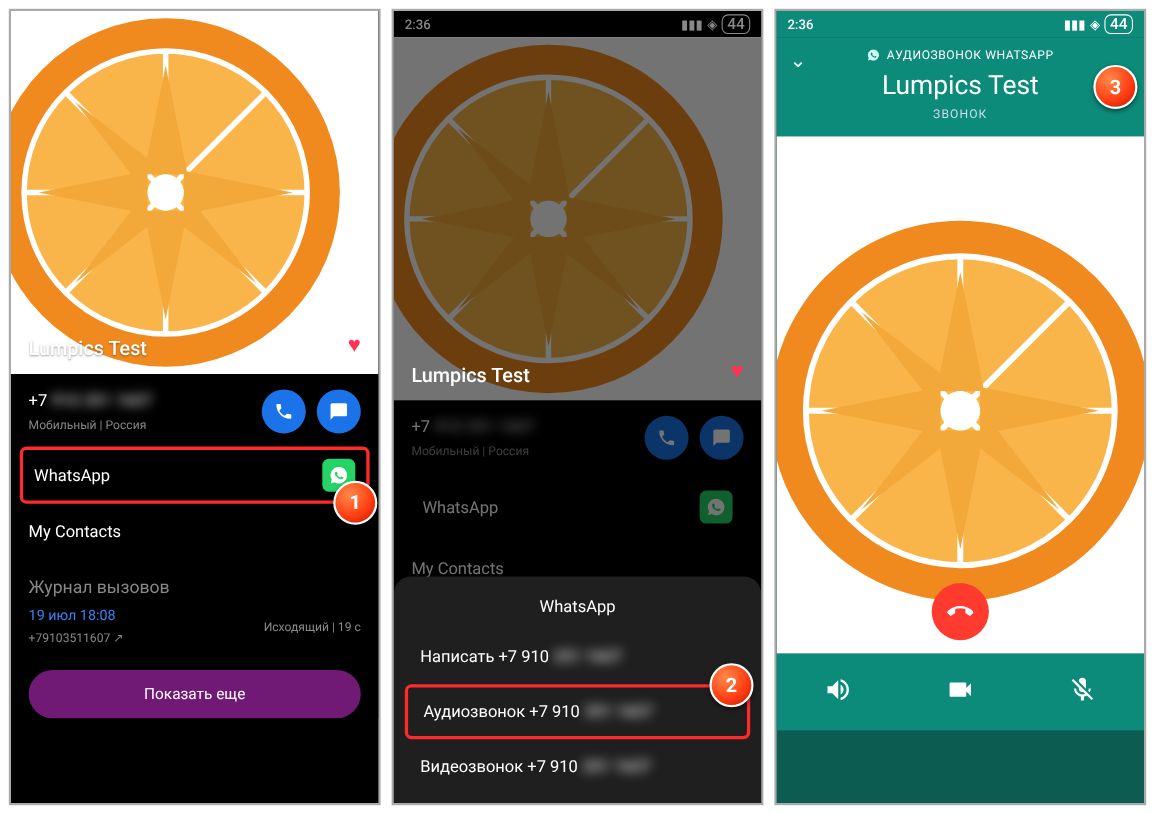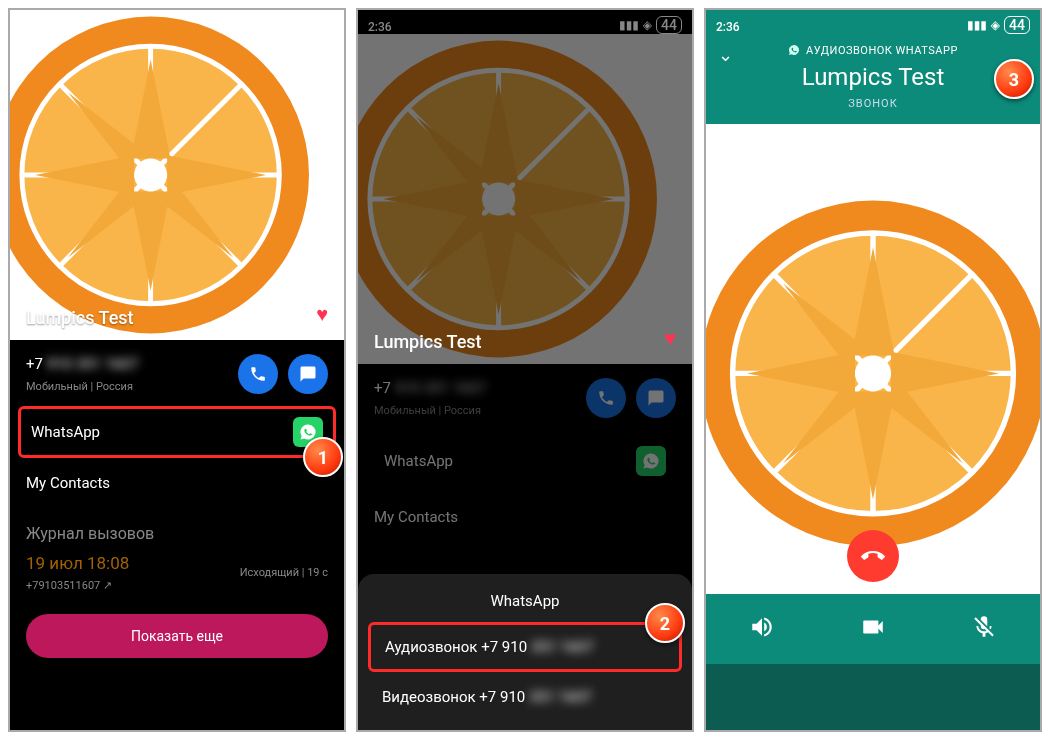--- a/index.html
+++ b/index.html
@@ -1,18 +1,18 @@
 <!DOCTYPE html>
 <html><head>
 <meta charset="utf-8">
 <style>
 html,body{margin:0;padding:0;background:#fff;font-family:-apple-system,Roboto,"Segoe UI",Arial,sans-serif}
 .wrap{display:flex;gap:14px;padding:10px;width:1064px;height:740px;box-sizing:border-box}
 .phone{width:334px;height:720px;background:#000;border-radius:0;position:relative;overflow:hidden;box-shadow:0 0 0 2px #aaa}
-.statusbar{height:24px;display:flex;align-items:flex-end;justify-content:space-between;padding:0 10px;color:#fff;font-size:12px;font-weight:500}
+.statusbar{height:24px;display:flex;align-items:center;justify-content:space-between;padding:0 10px;color:#fff;font-size:12px;font-weight:500}
 .statusbar.dim{color:#888}
 .sb-right{display:flex;align-items:center;gap:4px}
 .batt-pill{border:1px solid currentColor;border-radius:6px;padding:0 4px;font-size:14px}
 
 
 .orange{position:relative;width:330px;height:330px}
 .orange svg{width:100%;height:100%;display:block}
 
 
 .p1 .avatar-area{height:330px;background:#fff;position:relative;overflow:hidden}
@@ -32,24 +32,24 @@
 .wa-row{display:flex;align-items:center;padding:14px 16px;margin:6px 10px;position:relative}
 .wa-row.hi{border:3px solid #ff2a2a;border-radius:6px;padding:8px 10px;margin:4px 8px}
 .wa-label{flex:1;color:#fff;font-size:15px}
 .wa-icon{width:30px;height:30px;border-radius:6px;background:#25d366;display:flex;align-items:center;justify-content:center}
 .wa-icon svg{width:18px;height:18px;fill:#fff}
 .mc-row{padding:12px 16px;color:#fff;font-size:15px}
 .sep{height:12px}
 .hist-label{padding:8px 16px 4px;color:#888;font-size:16px}
 .hist-row{padding:6px 16px;display:flex}
 .hist-left{flex:1}
-.hist-date{color:#a16207;font-size:17px}
+.hist-date{color:#3b82f6;font-size:13px}
 .hist-num{color:#888;font-size:11px;margin-top:6px}
 .hist-right{color:#888;font-size:11px;align-self:center}
-.showmore{margin:16px;background:#be185d;color:#fff;text-align:center;padding:14px;border-radius:28px;font-size:14px}
+.showmore{margin:16px;background:#701a75;color:#fff;text-align:center;padding:14px;border-radius:28px;font-size:14px}
 .more-label{padding:8px 16px;color:#888;font-size:12px}
 
 
 .badge{position:absolute;width:36px;height:36px;border-radius:50%;background:radial-gradient(circle at 35% 30%,#ff8a4a,#ff3a10 60%,#b01800);border:2px solid #fff;box-shadow:0 2px 4px rgba(0,0,0,.5);display:flex;align-items:center;justify-content:center;color:#fff;font-weight:700;font-size:18px;z-index:50}
 
 
 .p2 .dim-overlay{position:absolute;inset:0;background:rgba(0,0,0,.55);z-index:5}
 .p2 .avatar-area{height:330px;background:#fff;position:relative;overflow:hidden}
 .p2 .avatar-area .orange{position:absolute;left:50%;top:50%;transform:translate(-58%,-50%)}
 .p2 .name-overlay{position:absolute;left:16px;bottom:12px;color:#fff;font-size:18px;font-weight:500;z-index:6}
@@ -219,20 +219,21 @@
       <div class="wa-icon">
             <svg>
               <use href="#wa-ic"></use>
             </svg>
           </div>
     </div>
     <div class="mc-row">My Contacts</div>
   </div>
   <div class="sheet">
     <div class="sheet-title">WhatsApp</div>
+    <div class="sheet-item"><span>Написать +7 910 </span><span class="blurred">351 1607</span></div>
     <div class="sheet-item hi">
       <span>Аудиозвонок +7 910 </span><span class="blurred">351 1607</span>
       <div class="badge" style="right:-6px;top:-22px">2</div>
     </div>
     <div class="sheet-item"><span>Видеозвонок +7 910 </span><span class="blurred">351 1607</span></div>
   </div>
 </div>
 
 <div class="phone p3">
   <div class="statusbar" style="background:#0c8a7a">

